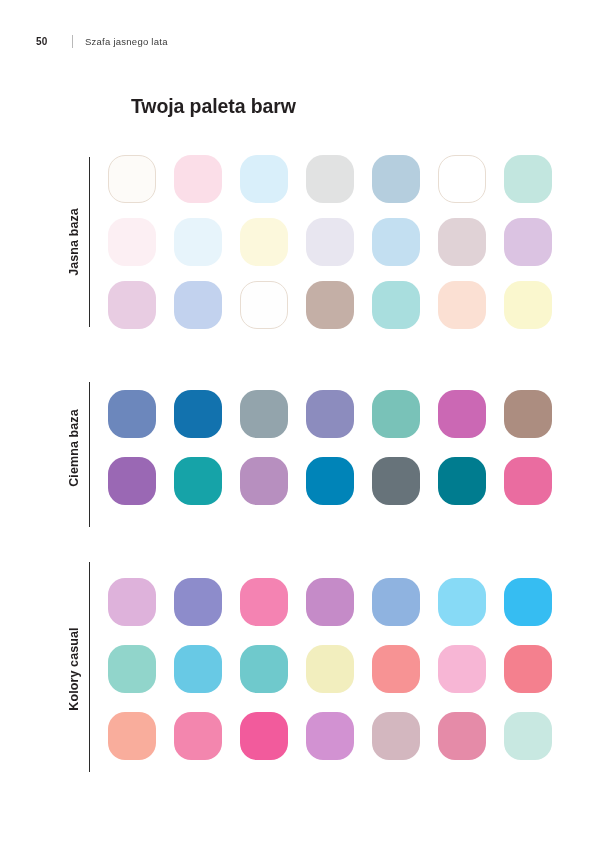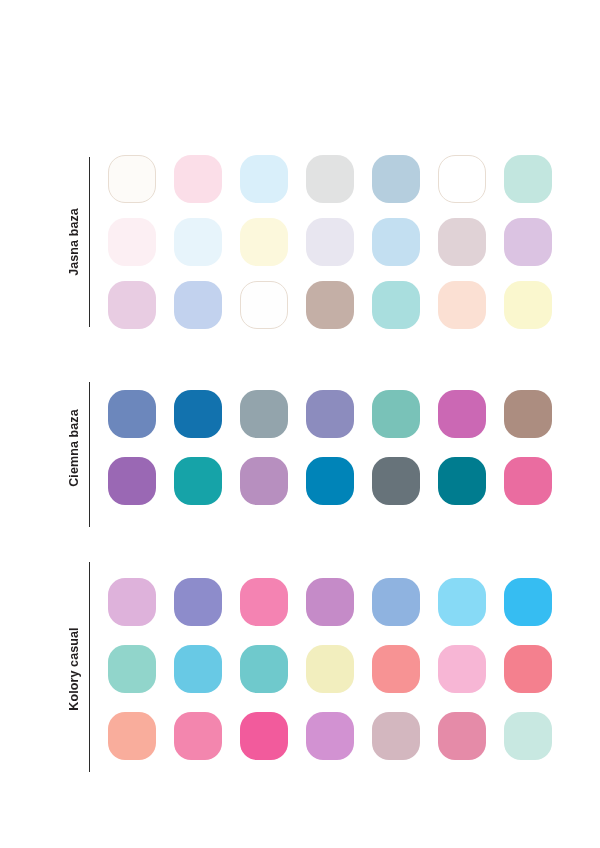--- a/index.html
+++ b/index.html
@@ -127,21 +127,27 @@
 
   #section-light .section-rule  { margin-top: 2px;  margin-bottom: 2px; }
   #section-dark .section-rule   { margin-top: -8px; margin-bottom: -22px; }
   #section-casual .section-rule { margin-top: -16px; margin-bottom: -12px; }
 </style>
 </head>
 <body>
 
 <div class="page">
 
-
+  <div class="page-header">
+    <span class="folio">50</span>
+    <span class="header-rule"></span>
+    <span class="header-title">Szafa jasnego lata</span>
+  </div>
+
+  <div class="main-title">Twoja paleta barw</div>
 
   <div class="section" id="section-light">
     <div class="section-inner">
       <div class="section-label-box">
         <span class="section-label">Jasna baza</span>
       </div>
       <div class="section-rule"></div>
       <div class="swatch-area">
           <div class="swatch-row">
             <div class="swatch outlined" style="background: rgb(253, 251, 248);"></div>

